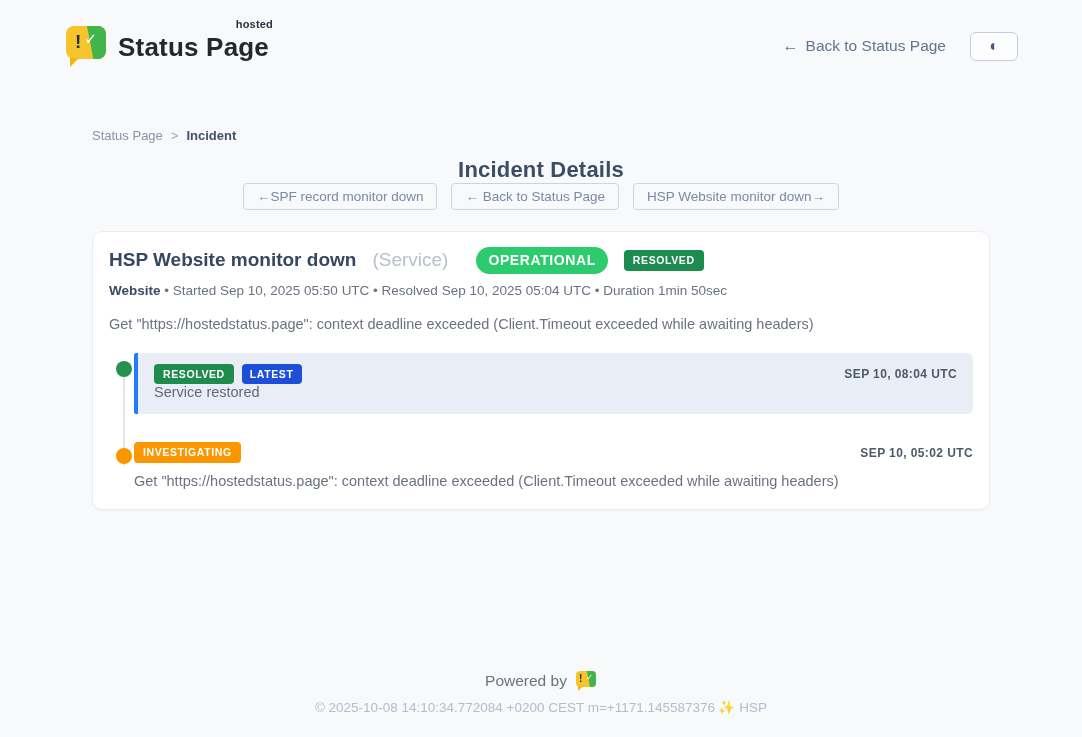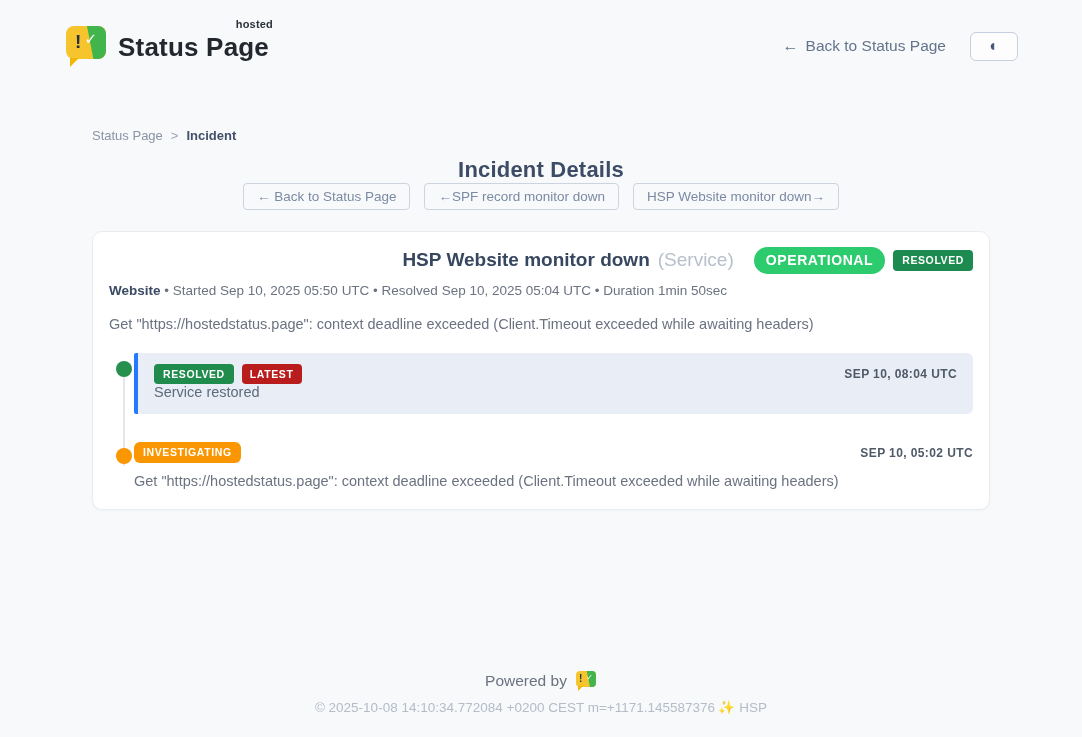--- a/index.html
+++ b/index.html
@@ -59,21 +59,21 @@
     color:#7b8aa3; font-size:13.5px; font-family:inherit;
     padding:5px 13px; cursor:pointer; white-space:nowrap;
   }
 
   
   .card {
     margin-top:21px; background:#ffffff; border:1px solid #e9ecf1; border-radius:10px;
     box-shadow:0 1px 2px rgba(30,41,59,0.04);
     padding:15px 16px 20px 16px;
   }
-  .card-title-row { display:flex; align-items:center; flex-wrap:wrap; gap:8px;justify-content:flex-end; }
+  .card-title-row { display:flex; align-items:center; flex-wrap:wrap; gap:16px; }
   .incident-title { font-size:19px; font-weight:700; color:#37475f; }
   .incident-component { font-size:19px; font-weight:400; color:#b8c0cb; }
   .badge { display:inline-block; color:#fff; font-weight:700; font-size:10.5px; letter-spacing:0.6px;
     padding:4px 9px; border-radius:4px; line-height:1.2; }
   .badge.pill { border-radius:999px; padding:5px 12px; font-size:14px; margin-left:12px; }
   .meta { margin-top:9px; font-size:13.5px; color:#6b7280; }
   .meta .meta-component { color:#3a4a63; font-weight:700; }
   .description { margin-top:18px; font-size:14.5px; color:#6b7280; }
 
   
@@ -138,22 +138,22 @@
 
   <nav class="breadcrumb">
     <span class="crumb-link">Status Page</span>
     <span class="sep">&gt;</span>
     <span class="crumb-current">Incident</span>
   </nav>
 
   <div class="title-row">
     <h1 class="page-title">Incident Details</h1>
     <div class="nav-btns">
+      <button class="nav-btn">←SPF record monitor down</button>
       <button class="nav-btn">← Back to Status Page</button>
-      <button class="nav-btn">←SPF record monitor down</button>
       <button class="nav-btn">HSP Website monitor down→</button>
     </div>
   </div>
 
   <section class="card">
     <div class="card-title-row">
       <span class="incident-title">HSP Website monitor down</span>
       <span class="incident-component">(Service)</span>
       <span class="badge pill" style="background: rgb(43, 203, 110);">OPERATIONAL</span>
       <span class="badge" style="background: rgb(29, 138, 79);">RESOLVED</span>
@@ -165,33 +165,33 @@
 
     <div class="timeline">
       <span class="t-connector"></span>
 
       <div class="t-item highlight">
         <span class="t-dot" style="background: rgb(39, 144, 79);"></span>
         <div class="t-card" style="background: rgb(233, 237, 246); border-left-color: rgb(35, 121, 255);">
           <div class="t-head">
             <div class="t-badges">
               <span class="badge" style="background: rgb(31, 139, 77);">RESOLVED</span>
-              <span class="badge" style="background: #b91c1c; padding-left: 8px;">LATEST</span>
+              <span class="badge" style="background: #1d4ed8; padding-left: 8px;">LATEST</span>
             </div>
             <span class="t-time">SEP 10, 08:04 UTC</span>
           </div>
           <p class="t-msg">Service restored</p>
         </div>
       </div>
 
       <div class="t-item plain">
         <span class="t-dot" style="background: rgb(250, 150, 0);"></span>
         <div class="t-head">
           <div class="t-badges">
-            <span class="badge" style="background: rgb(250, 150, 0); border-radius: 6px;">INVESTIGATING</span>
+            <span class="badge" style="background: rgb(250, 150, 0);">INVESTIGATING</span>
           </div>
           <span class="t-time">SEP 10, 05:02 UTC</span>
         </div>
         <p class="t-msg">Get "https://hostedstatus.page": context deadline exceeded (Client.Timeout exceeded while awaiting headers)</p>
       </div>
     </div>
   </section>
 
 </main>
 

